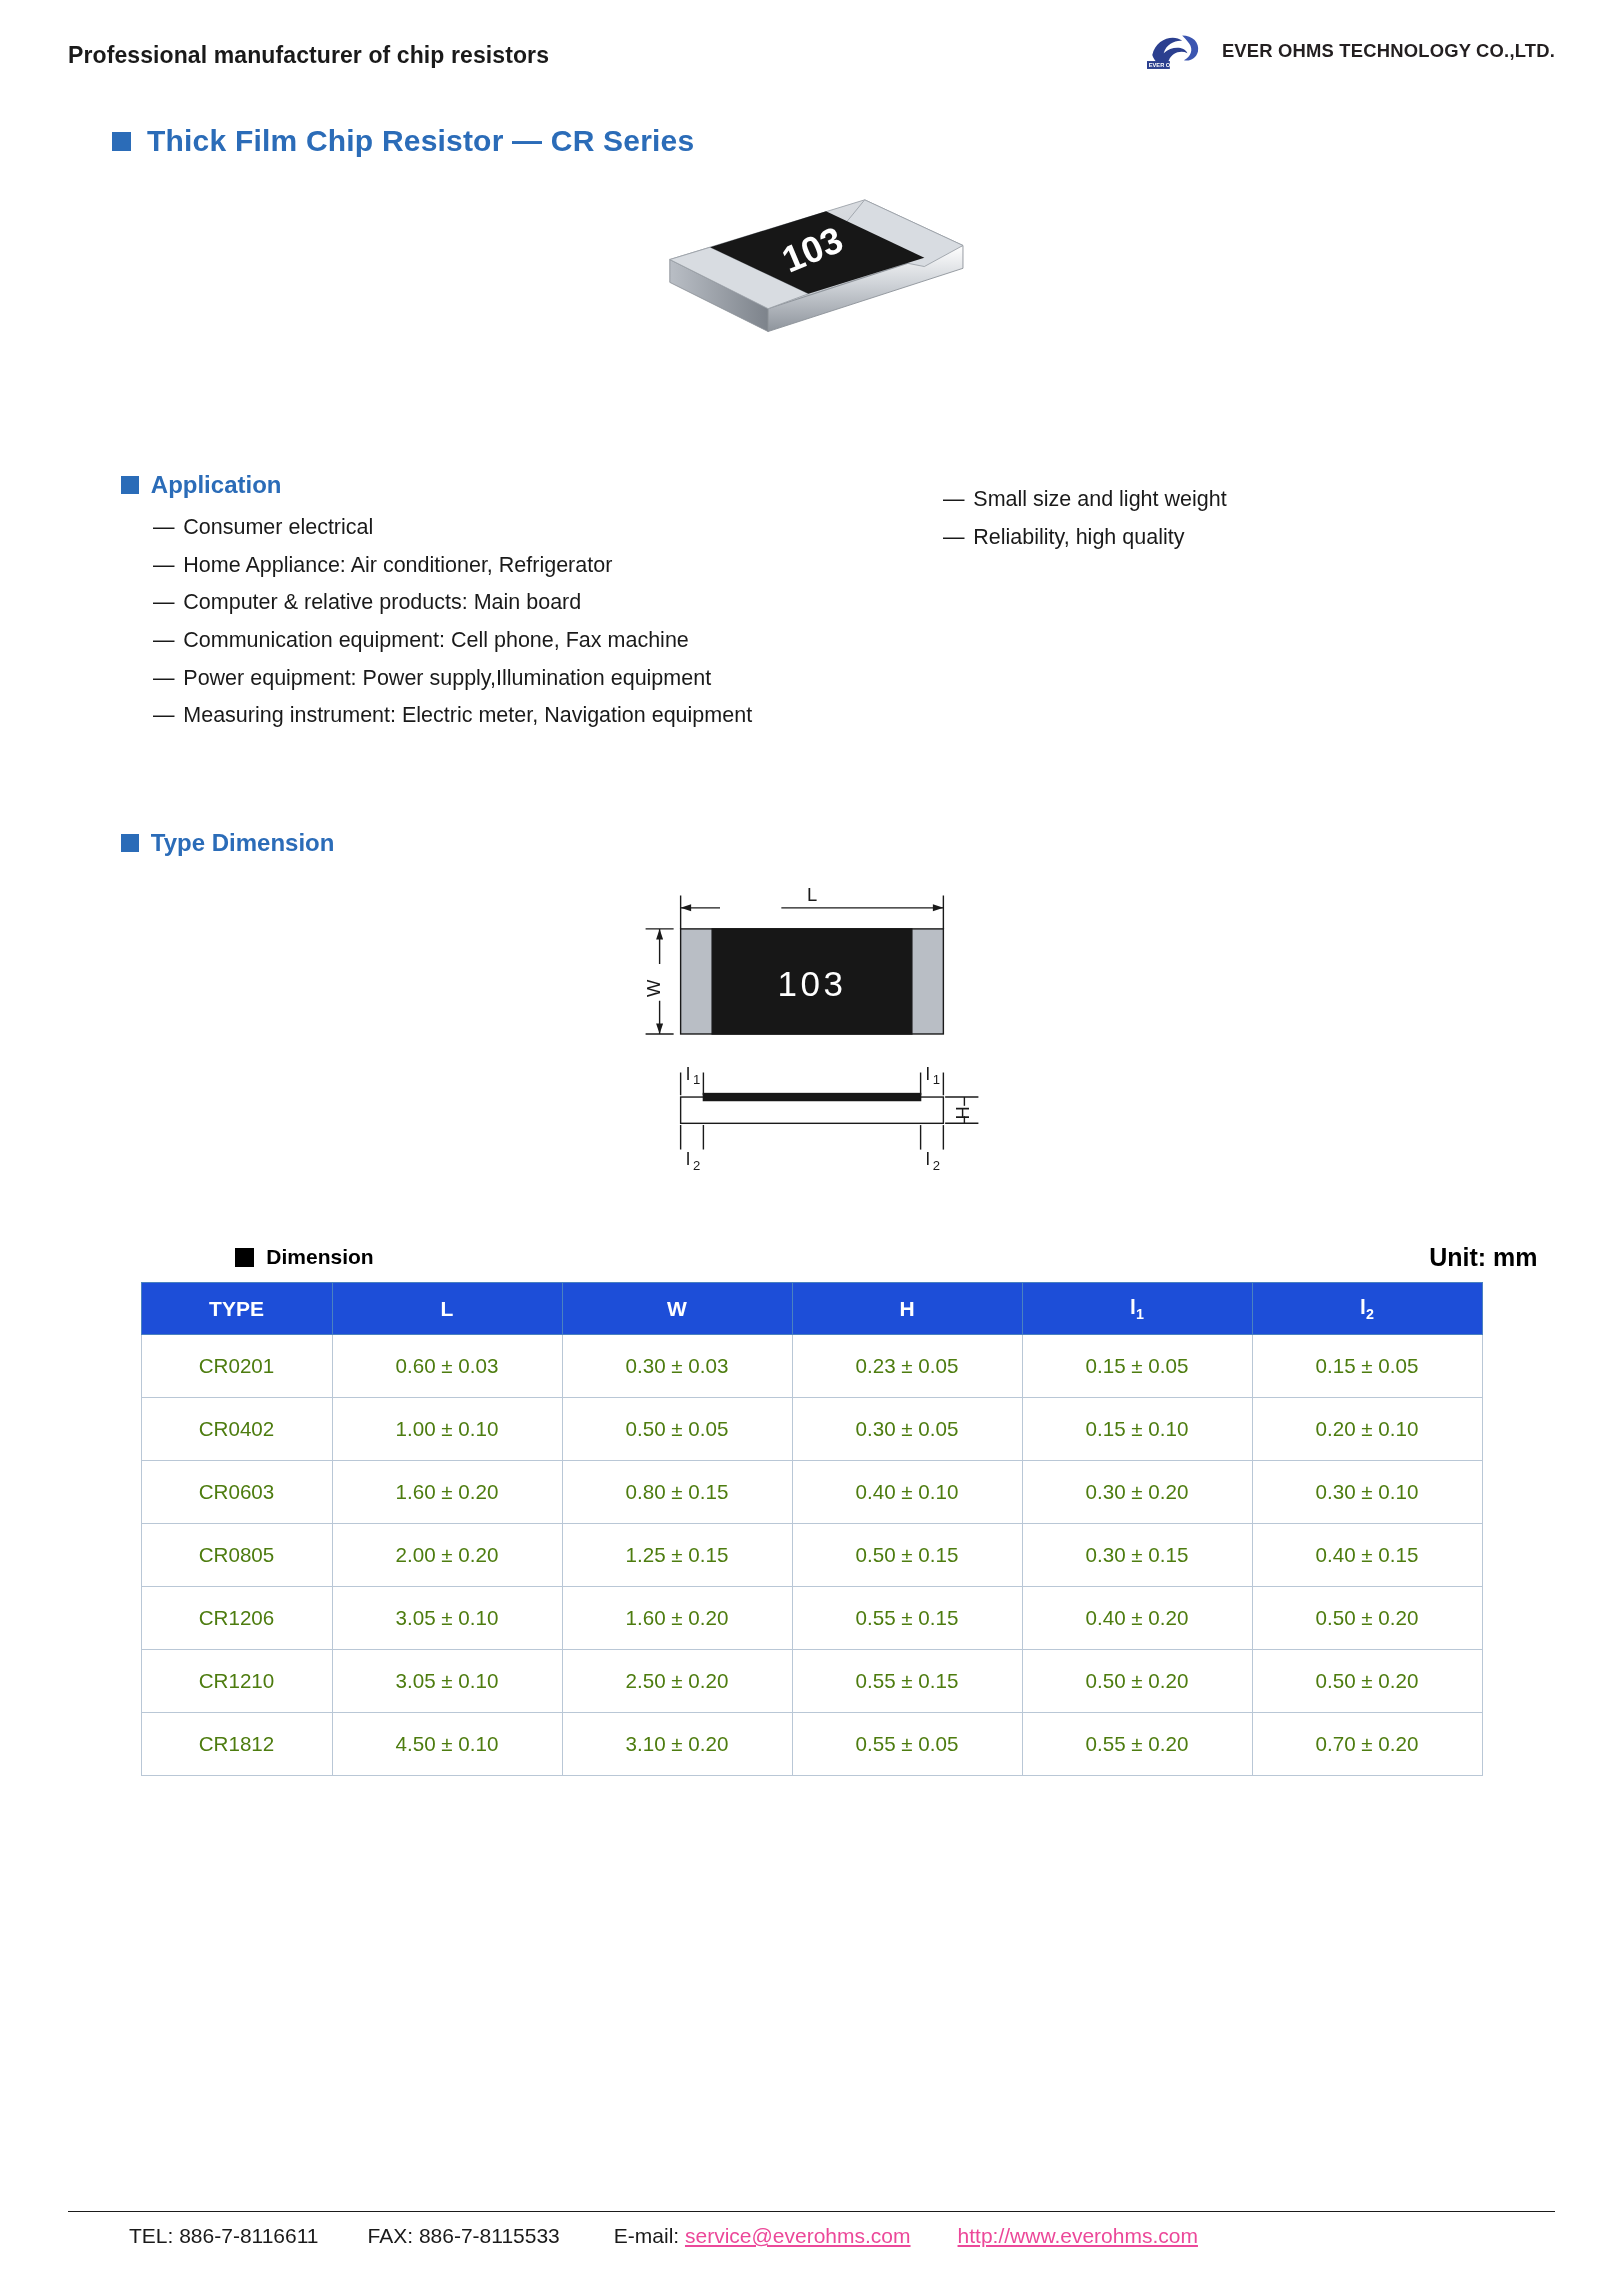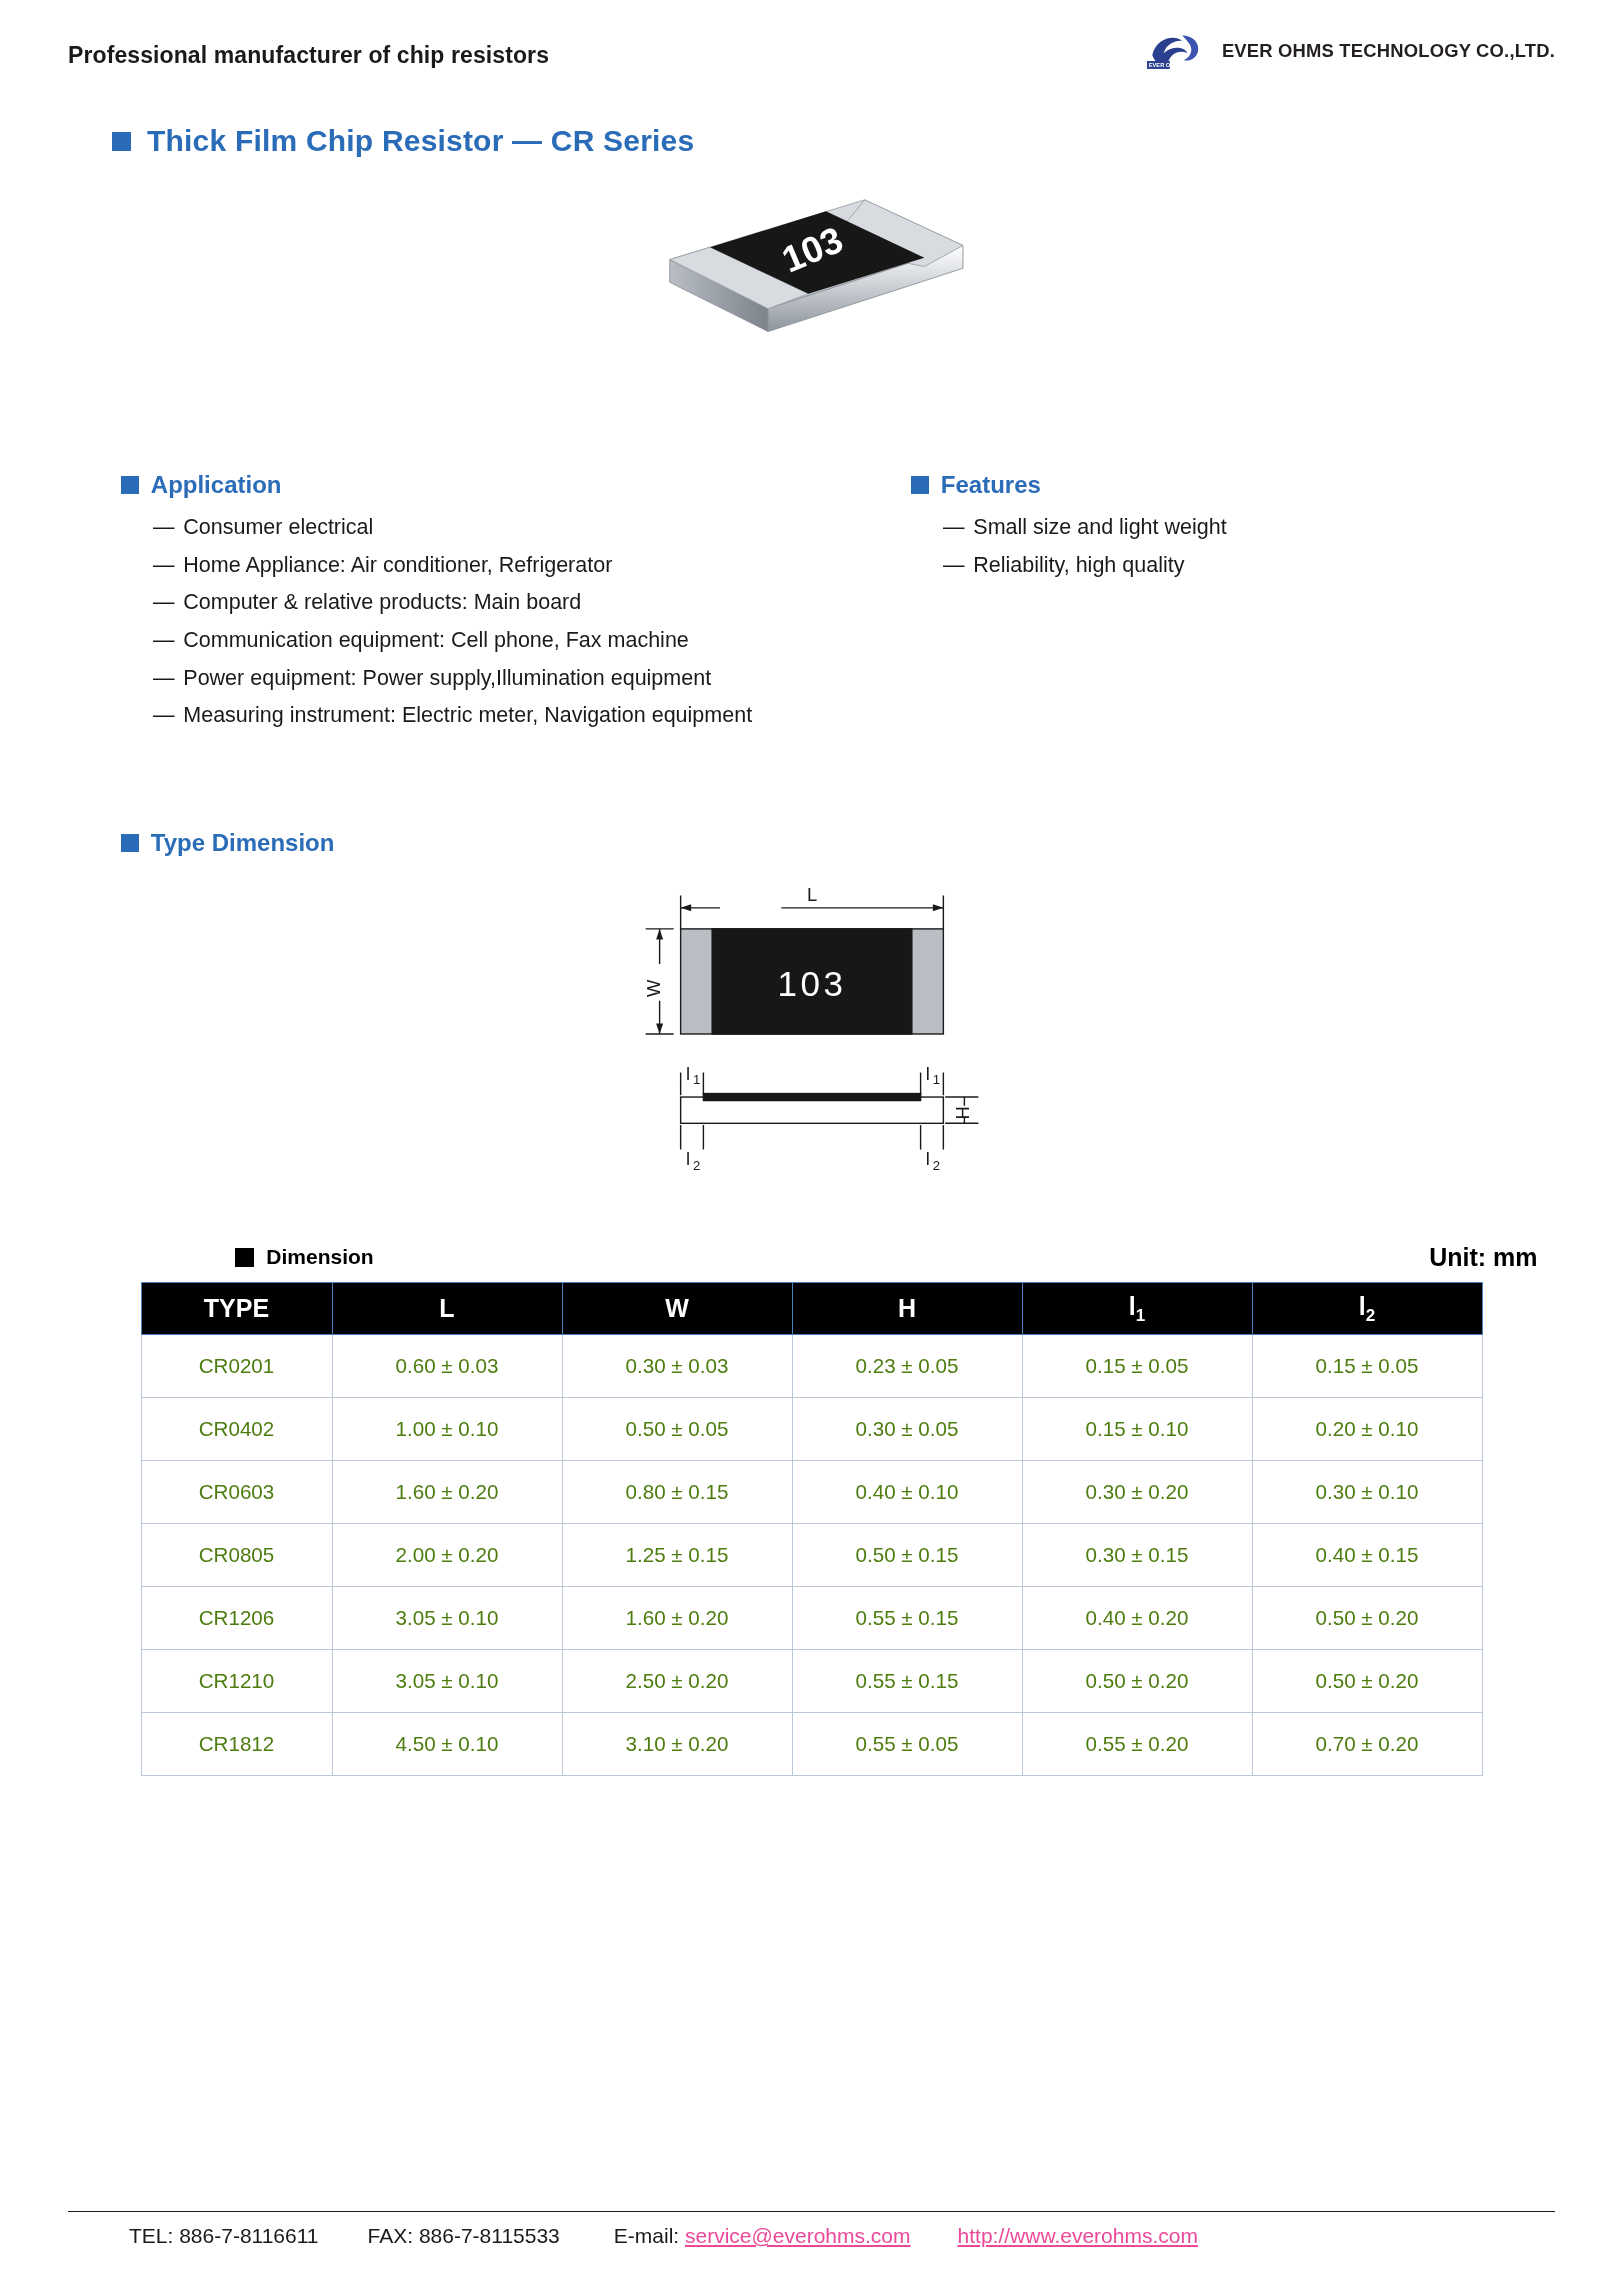--- a/index.html
+++ b/index.html
@@ -183,23 +183,23 @@
     padding-right: 7px;
   }
 
   table.dimtable {
     border-collapse: collapse;
     margin: 10.5px auto 0 auto;
     width: 1323px;
     table-layout: fixed;
   }
   table.dimtable th {
-    background: #000000;
+    background: #1d4ed8;
     color: #ffffff;
-    font-size: 25px;
+    font-size: 21px;
     font-weight: bold;
     height: 49px;
     border: 0.9px solid #4a82c0;
     margin-left: 39px;
   }
   table.dimtable td {
     border: 0.9px solid #b9c7d6;
     height: 60px;
     text-align: center;
     font-size: 20.6px;
@@ -326,24 +326,20 @@
             <span>Power equipment: Power supply,Illumination equipment</span>
           </li>
         <li>
             <span class="dash">—</span>
             <span>Measuring instrument: Electric meter, Navigation equipment</span>
           </li>
       </ul>
     </div>
 
     <div class="col-right">
-      <div class="section-head">
-        <span class="sq"></span>
-        <span class="section-title">Features</span>
-      </div>
       <ul class="bullet-list">
         <li>
             <span class="dash">—</span>
             <span>Small size and light weight</span>
           </li>
         <li>
             <span class="dash">—</span>
             <span>Reliability, high quality</span>
           </li>
       </ul>

